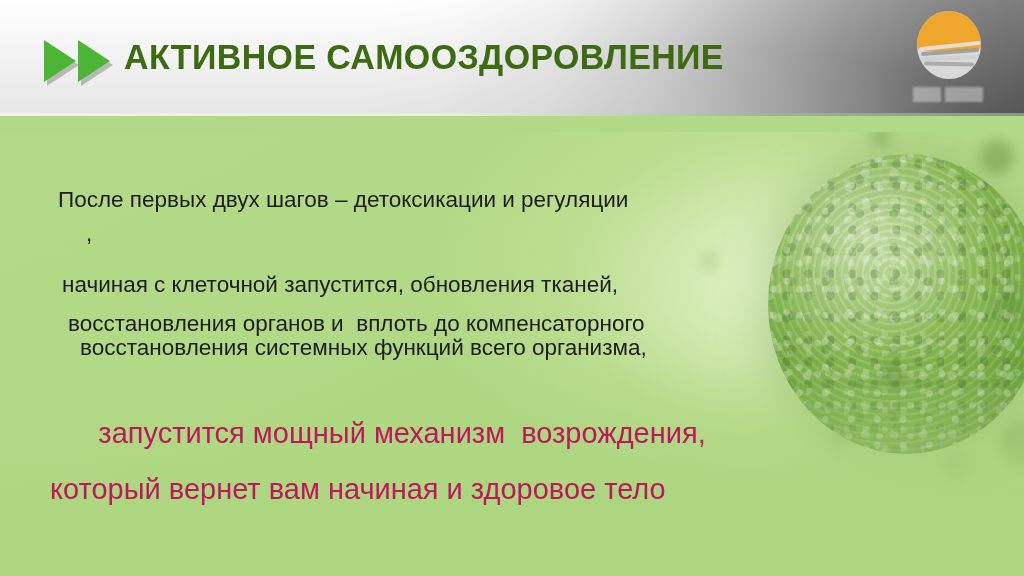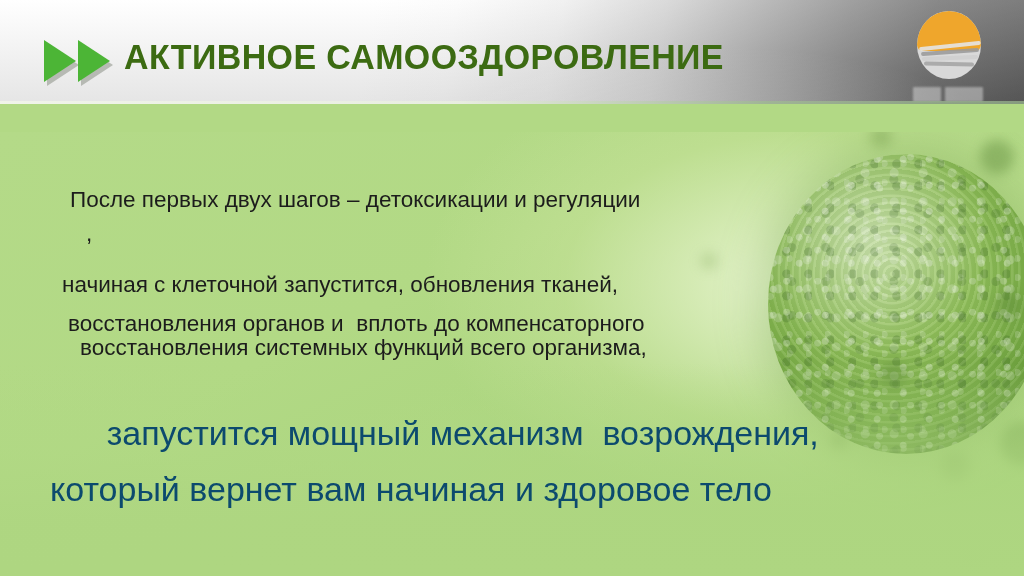--- a/index.html
+++ b/index.html
@@ -16,21 +16,21 @@
     height: 576px;
     overflow: hidden;
     background: #b2d985;
   }
 
   
   .header {
     position: absolute;
     left: 0; top: 0;
     width: 1024px;
-    height: 104px;
+    height: 116px;
     background:
       linear-gradient(180deg, rgba(255,255,255,0.18) 0%, rgba(0,0,0,0.10) 100%),
       linear-gradient(100deg,
         #ffffff 0%,
         #ffffff 36%,
         #fbfbfb 44%,
         #eeeeee 54%,
         #d2d2d2 64%,
         #a9a9a9 74%,
         #8a8a8a 82%,
@@ -227,33 +227,33 @@
     height: 444px;
   }
   .para {
     position: absolute;
     color: #1c1c1c;
     font-family: "Liberation Sans", sans-serif;
     font-size: 22.5px;
     line-height: 26px;
     white-space: pre;
   }
-  .p-line1 { left: 70px; top: 55px; text-align: center; }
+  .p-line1 { left: 58px; top: 55px; text-align: center; }
   .p-comma { left: 86px; top: 89px; }
   .p-line3 { left: 62px; top: 140px; }
   .p-line4 { left: 68px; top: 179px; }
   .p-line5 { left: 80px; top: 203px; }
 
   .highlight {
     position: absolute;
     left: 50px;
     top: 259px;
-    color: #0c4a6e;
+    color: #be185d;
     font-family: "Liberation Sans", sans-serif;
-    font-size: 34px;
+    font-size: 29px;
     line-height: 28px;
     white-space: pre;
   }
   .highlight .hl-line2 { display: block; }
 </style>
 </head>
 <body>
 
 <div class="slide">
 

